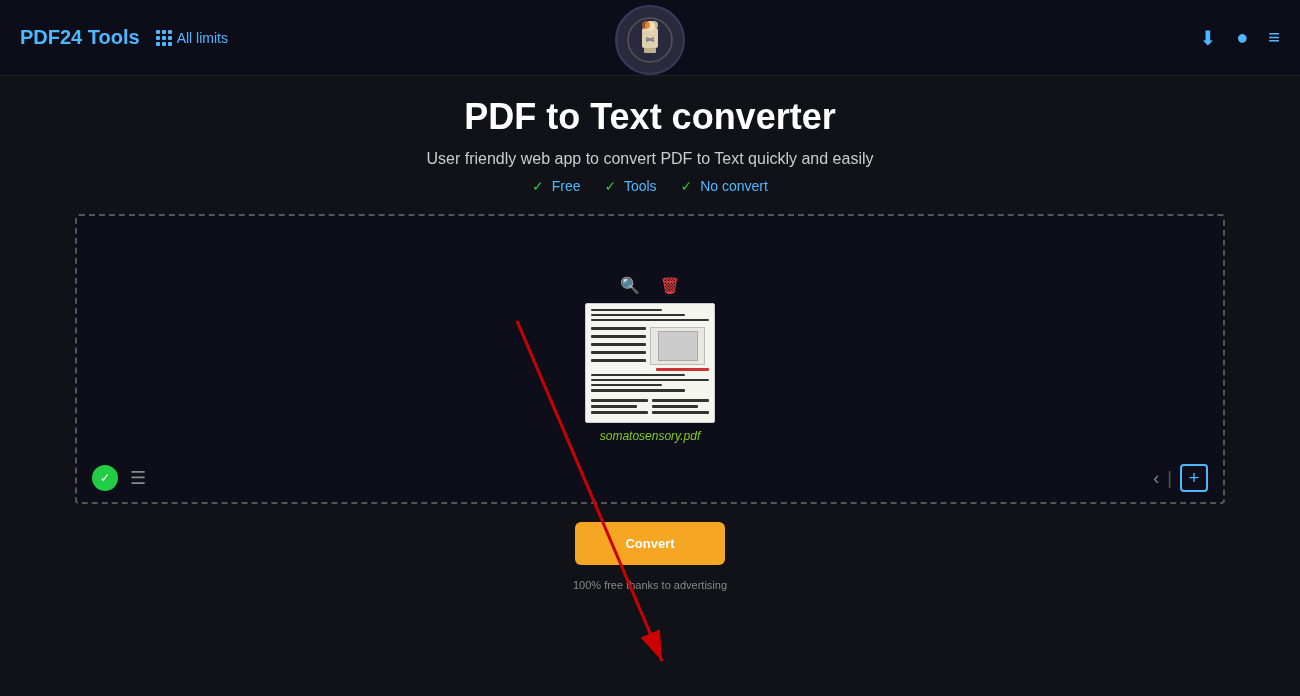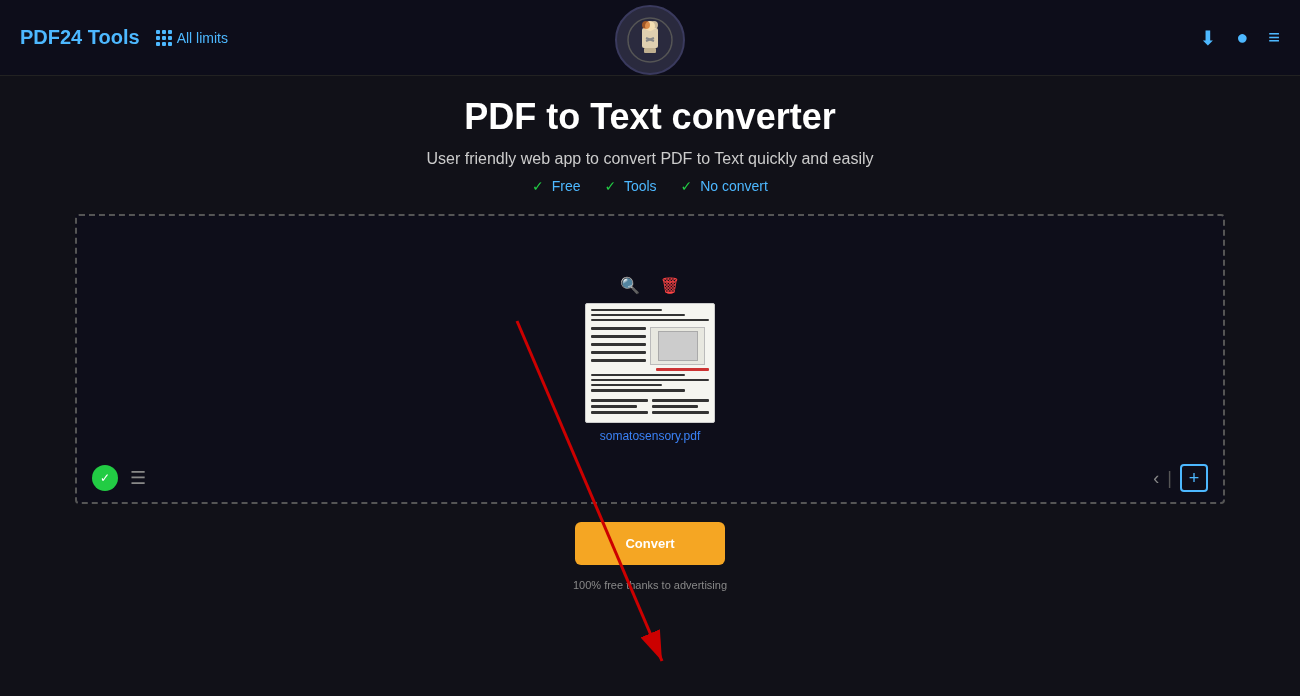--- a/index.html
+++ b/index.html
@@ -190,23 +190,24 @@
     .pdf-content-line.medium { width: 80%; }
     .pdf-content-line.full { width: 100%; }
     .pdf-content-line.red {
       background: #cc3333;
       width: 45%;
       margin-left: auto;
     }
 
     .pdf-filename {
       font-size: 12px;
-      color: #3b82f6;
+      color: #84cc16;
       margin-top: 6px;
       text-align: center;
+      font-style: italic;
     }
 
     
     .drop-zone-bottom {
       position: absolute;
       bottom: 10px;
       left: 15px;
       right: 15px;
       display: flex;
       align-items: center;

